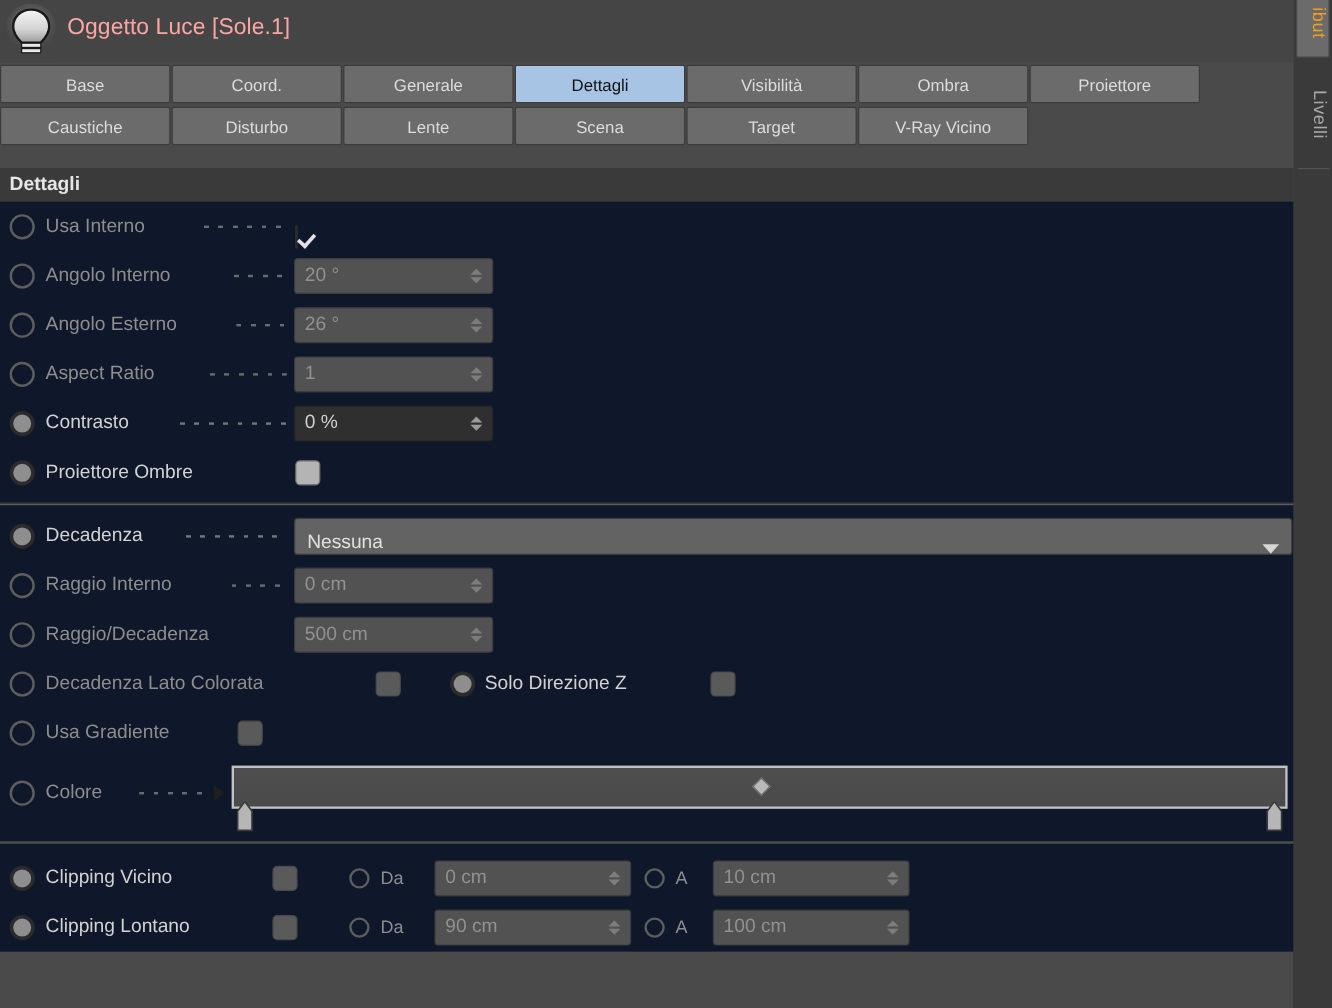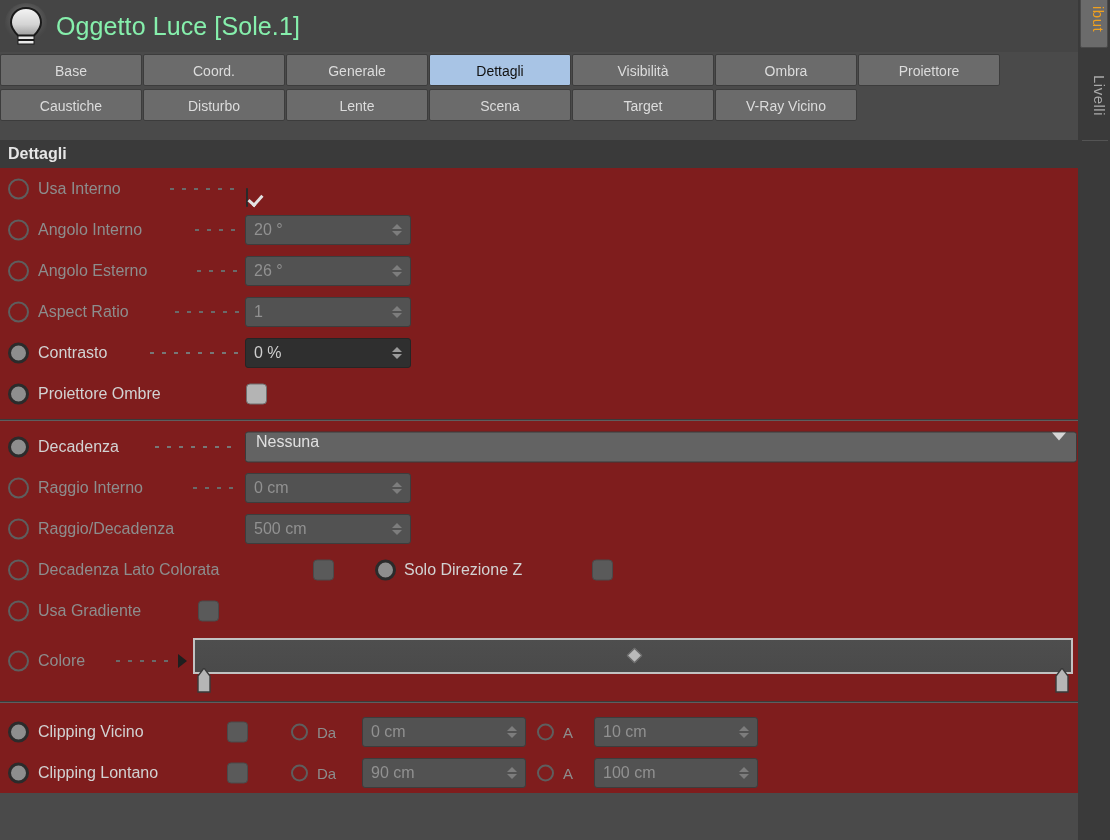--- a/index.html
+++ b/index.html
@@ -9,21 +9,21 @@
     font-size:15px;
     color:#c9c9c9;
     -webkit-font-smoothing:antialiased;
   }
   .app{position:relative;width:1110px;height:840px;background:#4a4a4a;overflow:hidden;}
 
   
   .titlebar{position:absolute;left:0;top:0;width:1078px;height:52px;background:#454545;}
   .bulb{position:absolute;left:4px;top:3px;width:44px;height:46px;}
   .bulb svg{display:block;}
-  .title-text{position:absolute;left:56px;top:12px;font-size:25px;color:#86efac;letter-spacing:.1px;}
+  .title-text{position:absolute;left:56px;top:12px;font-size:19px;color:#fca5a5;letter-spacing:.1px;}
 
   
   .tabs{position:absolute;left:0;top:54px;width:1078px;}
   .tabrow{display:flex;height:34px;margin-bottom:1px;}
   .tab{
     flex:0 0 142px;height:32px;line-height:32px;text-align:center;
     background:#6b6b6b;color:#dcdcdc;font-size:14px;
     border:1px solid #3c3c3c;border-radius:2px;margin-right:1px;
     box-sizing:border-box;
     overflow:hidden;white-space:nowrap;
@@ -32,21 +32,21 @@
   .tab.empty{background:transparent;border:none;}
 
   
   .section-header{
     position:absolute;left:0;top:140px;width:1078px;height:28px;
     background:#3a3a3a;color:#e6e6e6;font-weight:bold;font-size:16px;
     line-height:28px;padding-left:8px;box-sizing:border-box;
   }
 
   
-  .body{position:absolute;left:0;top:168px;width:1078px;height:672px;background:#7f1d1d;}
+  .body{position:absolute;left:0;top:168px;width:1078px;height:672px;background:#0f172a;}
 
   .row{position:relative;height:41px;}
 
   
   .dot{position:absolute;left:8px;top:50%;transform:translateY(-50%);width:21px;height:21px;border-radius:50%;box-sizing:border-box;}
   .dot.off{border:2px solid #5e5e5e;background:transparent;}
   .dot.on{border:3px solid #2b2b2b;background:#8e8e8e;}
 
   .label{position:absolute;left:38px;top:50%;transform:translateY(-50%);font-size:16px;white-space:nowrap;}
   .label.dim{color:#8d8d8d;}
@@ -82,21 +82,21 @@
   .cb.checked{background:#343434;border:1px solid #2a2a2a;position:relative;}
   .cb.checked:after{
     content:"";position:absolute;left:4px;top:3px;width:6px;height:11px;
     border:solid #e2e2e2;border-width:0 3px 3px 0;transform:rotate(42deg);
   }
 
   
   .dropdown{
     position:absolute;top:50%;transform:translateY(-50%);
     height:31px;background:#636363;border:1px solid #3b3b3b;border-radius:3px;
-    box-sizing:border-box;display:flex;align-items:flex-start;gap:11px;
+    box-sizing:border-box;display:flex;align-items:flex-end;gap:11px;
   }
   .dropdown .dval{padding-left:10px;font-size:16px;color:#e0e0e0;flex:1;}
   .dropdown .darrow{width:0;height:0;margin-right:10px;
     border-left:7px solid transparent;border-right:7px solid transparent;border-top:8px solid #d6d6d6;}
 
   
   .sep{position:absolute;left:0;width:1078px;height:1px;background:#5e5e5e;border-top:1px solid #3a3a3a;}
 
   
   .grad-wrap{position:absolute;}

